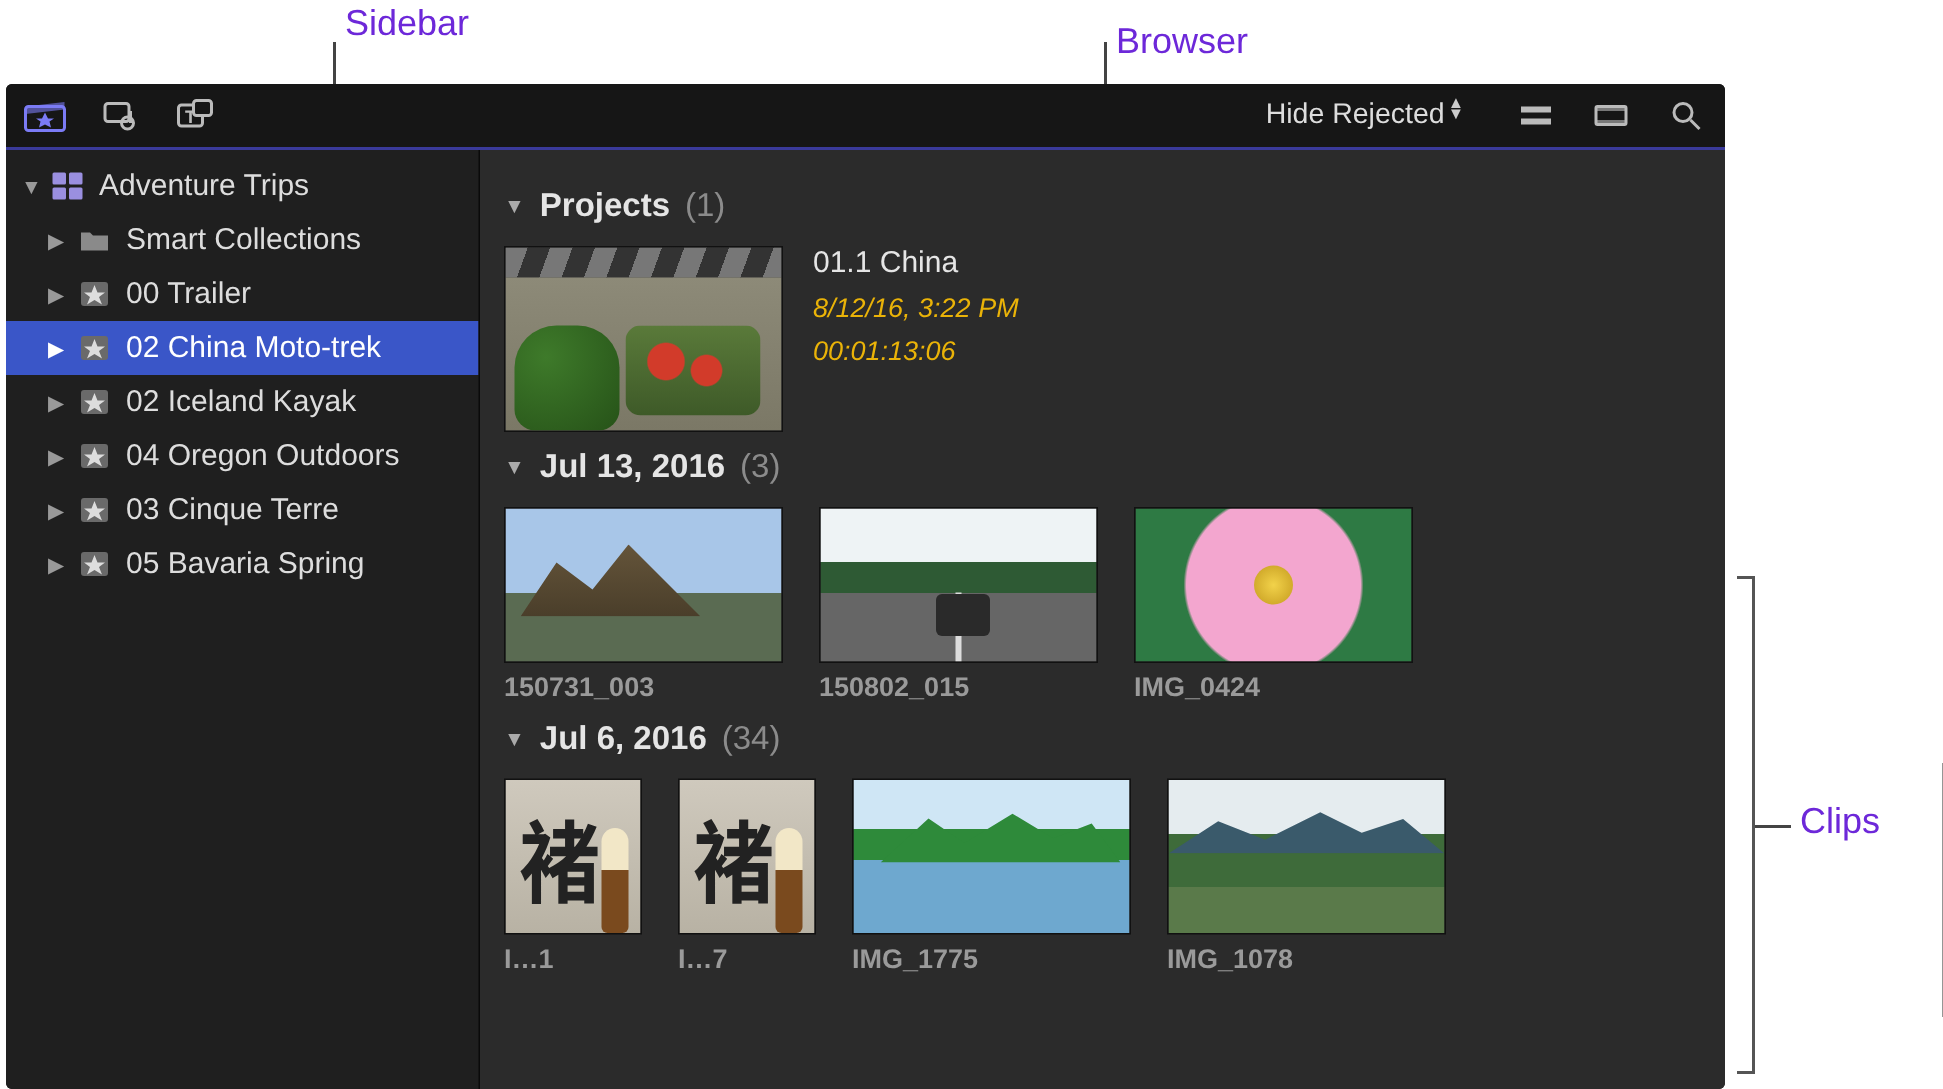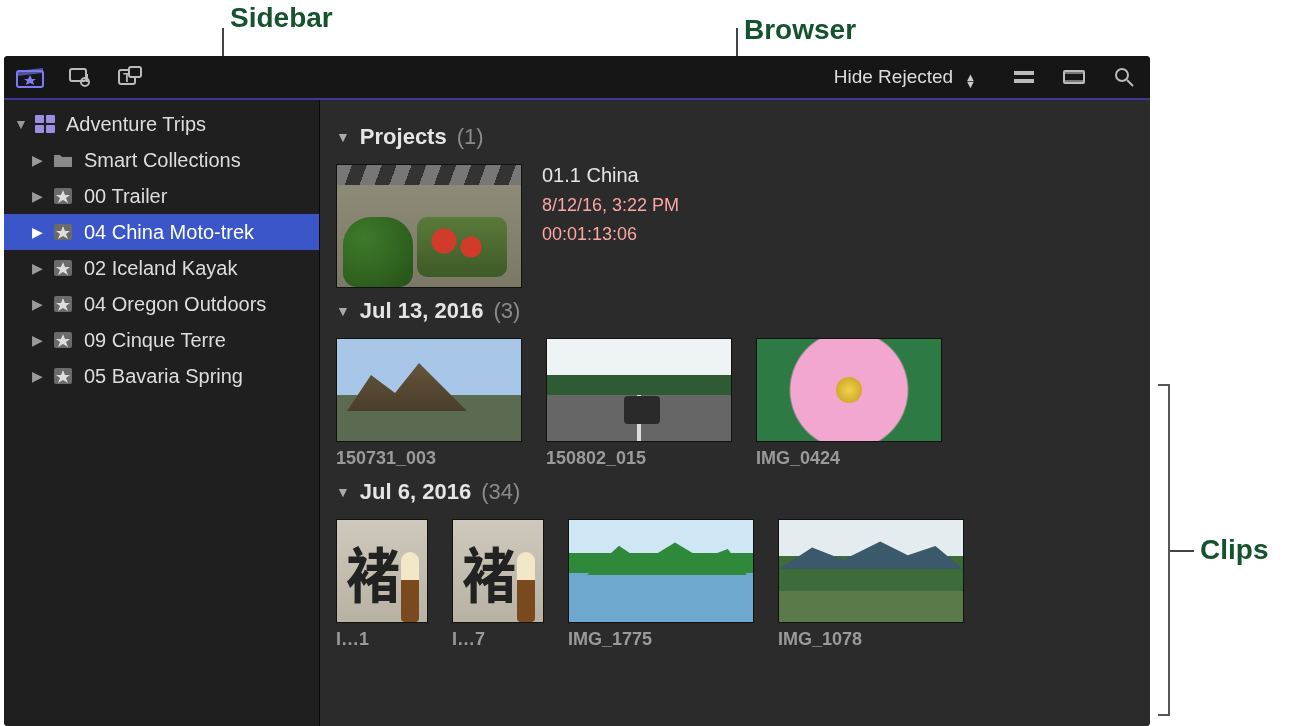--- a/index.html
+++ b/index.html
@@ -7,23 +7,23 @@
     font-family: -apple-system, "Helvetica Neue", Arial, sans-serif;
     background: #fff;
     width: 1295px;
     height: 726px;
     position: relative;
     color: #111;
   }
   
   .callout {
     position: absolute;
-    font-size: 28px;
-    color: #14532d;
-    font-weight: 700;
+    font-size: 24px;
+    color: #6d28d9;
+    font-weight: 400;
   }
   .callout-line {
     position: absolute;
     background: #444;
   }
   
   .app-window {
     position: absolute;
     top: 56px; left: 4px;
     width: 1146px; height: 670px;
@@ -49,22 +49,22 @@
     display: flex; align-items: center; justify-content: center;
     color: #bbb;
     cursor: pointer;
   }
   .tb-icon.first { color: #7b7bf5; }
   .tb-icon svg { display: block; }
   .hide-rejected {
     color: #ddd;
     font-size: 19px;
     display: flex;
-    align-items: flex-end;
-    gap: 12px;
+    align-items: flex-start;
+    gap: 2px;
     cursor: pointer;
   }
   .updown { font-size: 11px; line-height: 7px; color: #ccc; }
   
   .body-split { flex: 1; display: flex; min-height: 0; }
   .sidebar {
     width: 316px;
     background: #1f1f1f;
     border-right: 1px solid #0a0a0a;
     padding-top: 6px;
@@ -132,21 +132,21 @@
     border-radius: 40% 40% 20% 20%;
   }
   .veg-scene::after {
     content:""; position:absolute; left:80px; bottom:10px; width:90px; height:60px;
     background: radial-gradient(circle at 30% 40%, #d23b2a 0 12px, transparent 13px),
                 radial-gradient(circle at 60% 50%, #d23b2a 0 10px, transparent 11px),
                 linear-gradient(#5a7a3a,#3e5a28);
     border-radius: 10px;
   }
   .project-meta { font-size: 20px; color: #e5e5e5; }
-  .project-meta .line2, .project-meta .line3 { font-size: 18px; color: #fca5a5; margin-top: 8px; }
+  .project-meta .line2, .project-meta .line3 { font-size: 18px; color: #eab308; margin-top: 8px; font-style: italic; }
   
   .clip-grid { display: flex; gap: 24px; flex-wrap: wrap; margin-bottom: 8px; font-weight: bold; }
   .clip { }
   .clip-thumb {
     width: 186px; height: 104px;
     background: #555;
     border: 1px solid #111;
     position: relative; overflow: hidden;
   }
   .clip-label { font-size: 18px; color: #9a9a9a; margin-top: 6px; }
@@ -311,21 +311,21 @@
             <span class="sb-label">00 Trailer</span>
           </div>
           <div class="sb-row child selected">
             <span class="sb-arrow">▶</span>
             <span class="sb-icon">
               <svg width="20" height="18" viewBox="0 0 20 18">
                 <rect x="1" y="1" width="18" height="16" rx="2" fill="#6a6a6a"></rect>
                 <polygon points="10,3 12,8 17,8 13,11 15,16 10,13 5,16 7,11 3,8 8,8" fill="#ddd"></polygon>
               </svg>
             </span>
-            <span class="sb-label">04 China Moto-trek</span>
+            <span class="sb-label">02 China Moto-trek</span>
           </div>
           <div class="sb-row child">
             <span class="sb-arrow">▶</span>
             <span class="sb-icon">
               <svg width="20" height="18" viewBox="0 0 20 18">
                 <rect x="1" y="1" width="18" height="16" rx="2" fill="#6a6a6a"></rect>
                 <polygon points="10,3 12,8 17,8 13,11 15,16 10,13 5,16 7,11 3,8 8,8" fill="#ddd"></polygon>
               </svg>
             </span>
             <span class="sb-label">02 Iceland Kayak</span>
@@ -341,21 +341,21 @@
             <span class="sb-label">04 Oregon Outdoors</span>
           </div>
           <div class="sb-row child">
             <span class="sb-arrow">▶</span>
             <span class="sb-icon">
               <svg width="20" height="18" viewBox="0 0 20 18">
                 <rect x="1" y="1" width="18" height="16" rx="2" fill="#6a6a6a"></rect>
                 <polygon points="10,3 12,8 17,8 13,11 15,16 10,13 5,16 7,11 3,8 8,8" fill="#ddd"></polygon>
               </svg>
             </span>
-            <span class="sb-label">09 Cinque Terre</span>
+            <span class="sb-label">03 Cinque Terre</span>
           </div>
           <div class="sb-row child">
             <span class="sb-arrow">▶</span>
             <span class="sb-icon">
               <svg width="20" height="18" viewBox="0 0 20 18">
                 <rect x="1" y="1" width="18" height="16" rx="2" fill="#6a6a6a"></rect>
                 <polygon points="10,3 12,8 17,8 13,11 15,16 10,13 5,16 7,11 3,8 8,8" fill="#ddd"></polygon>
               </svg>
             </span>
             <span class="sb-label">05 Bavaria Spring</span>

